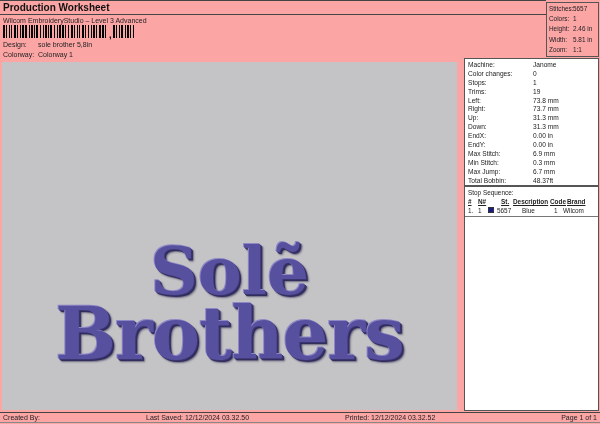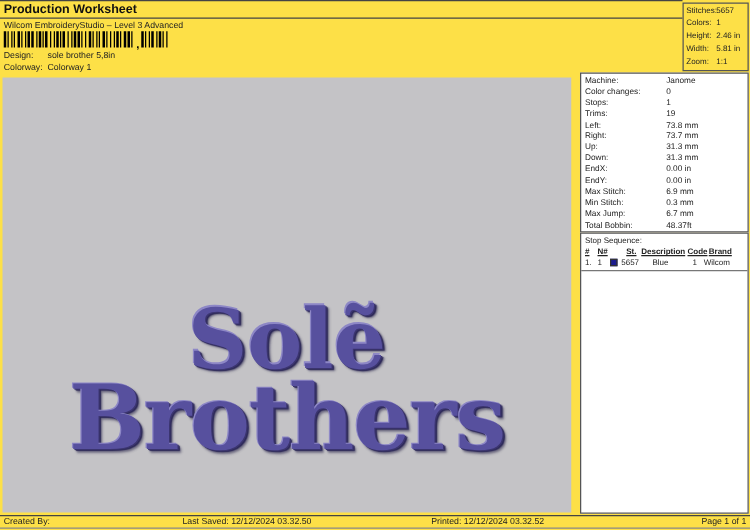--- a/index.html
+++ b/index.html
@@ -1,18 +1,18 @@
 <!DOCTYPE html>
 <html><head>
 <meta charset="utf-8">
 <style>
   * { margin:0; padding:0; box-sizing:border-box; }
   html,body { background:#fff; }
   .page {
-    position:relative; width:600px; height:424px; background:#fde047;
+    position:relative; width:600px; height:424px; background:#fca5a5;
     font-family:"Liberation Sans", sans-serif; color:#1a1a1a; overflow:hidden;
   }
   
   .header-box {
     position:absolute; left:0; top:0; width:546px; height:15px;
     border-top:1px solid #444; border-bottom:1px solid #444;
   }
   .title { position:absolute; left:3px; top:1px; font-size:10px; font-weight:bold; color:#111; }
   .subtitle { position:absolute; left:3px; top:17px; font-size:7px; color:#222; }
   

